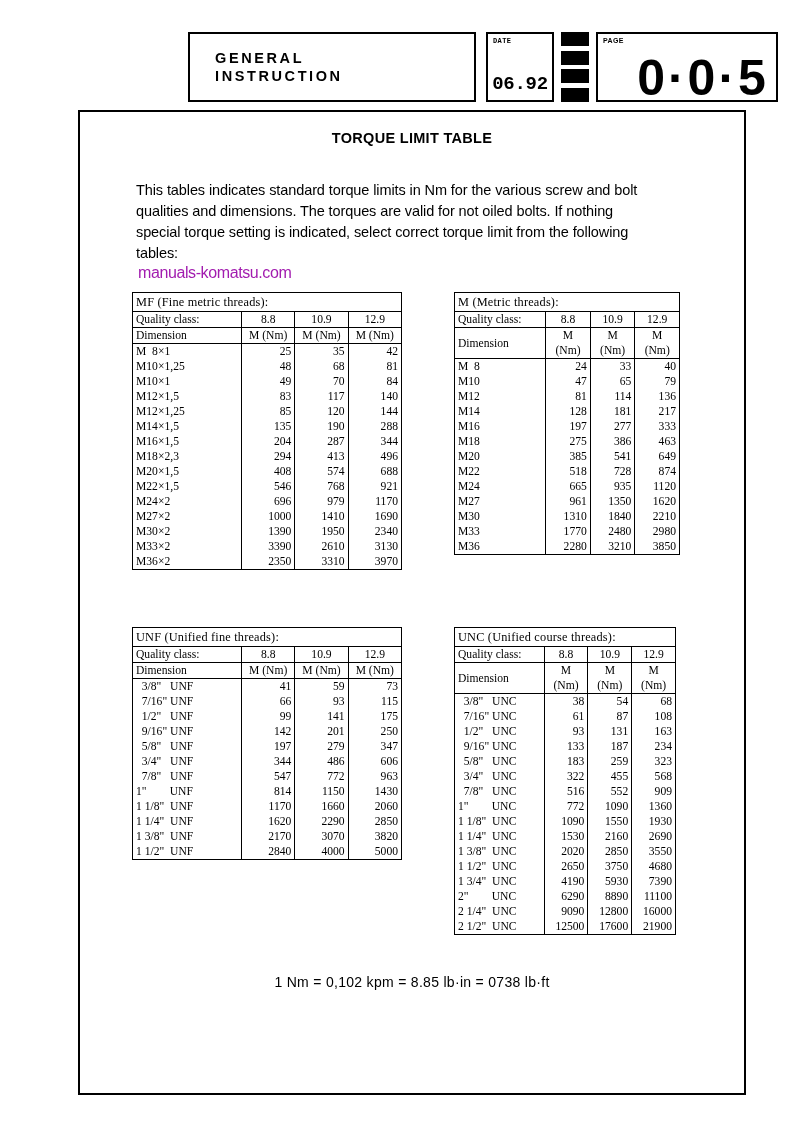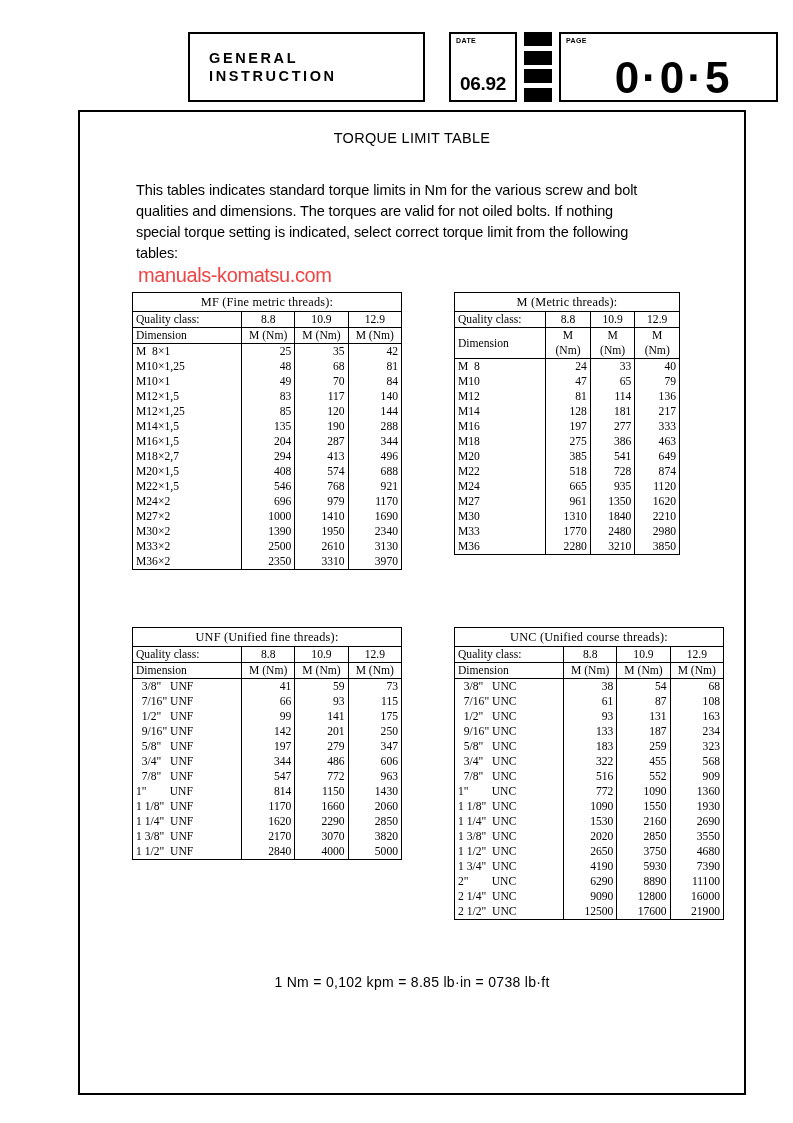--- a/index.html
+++ b/index.html
@@ -20,41 +20,42 @@
   .header-bar {
     position: absolute;
     left: 188px;
     top: 32px;
     width: 590px;
     height: 70px;
     display: flex;
     align-items: stretch;
   }
   .hdr-title-box {
-    width: 237px;
+    width: 288px;
     border: 2px solid #000;
     display: flex;
     flex-direction: column;
     justify-content: center;
-    padding-left: 19px;
+    padding-left: 25px;
     box-sizing: border-box;
   }
   .hdr-title-line {
     font-family: "Liberation Sans", sans-serif;
     font-weight: bold;
     font-size: 14.5px;
     letter-spacing: 2.6px;
     line-height: 18px;
   }
   .hdr-date-box {
     width: 68px;
     border: 2px solid #000;
-    margin-left: 24px;
+    margin-left: 10px;
     box-sizing: border-box;
     position: relative;
+    font-family: Liberation Mono, monospace;
   }
   .hdr-mini-label {
     position: absolute;
     top: 3px;
     left: 5px;
     font-size: 7px;
     font-weight: bold;
     letter-spacing: 0.4px;
   }
   .hdr-date-value {
@@ -81,24 +82,24 @@
   .hdr-page-box {
     flex: 1;
     border: 2px solid #000;
     margin-left: 7px;
     box-sizing: border-box;
     position: relative;
   }
   .hdr-page-value {
     position: absolute;
     bottom: 1px;
-    left: 5px;
+    left: 16px;
     width: 100%;
     text-align: center;
-    font-size: 44px;
+    font-size: 50px;
     font-weight: bold;
     letter-spacing: 3px;
     line-height: 42px;
   }
 
   
   .page-frame {
     position: absolute;
     left: 78px;
     top: 110px;
@@ -108,70 +109,69 @@
     box-sizing: border-box;
   }
 
   .doc-title {
     position: absolute;
     left: 0;
     top: 18px;
     width: 100%;
     text-align: center;
     font-size: 14.5px;
-    font-weight: normal;
+    font-weight: bold;
     letter-spacing: 0.3px;
   }
 
   .intro {
     position: absolute;
     left: 56px;
     top: 68px;
     width: 562px;
     font-size: 14.5px;
     line-height: 21px;
     text-align: justify;
     letter-spacing: -0.1px;
   }
   .intro .last { text-align: left; }
 
   .watermark {
     position: absolute;
     left: 58px;
     top: 152px;
-    font-size: 20px;
+    font-size: 16px;
     letter-spacing: -0.4px;
-    color: #ef4444;
+    color: #a21caf;
   }
 
   
   .tbl-wrap {
     position: absolute;
     font-family: "Liberation Serif", serif;
   }
   .tbl-wrap.mf  { left: 52px;  top: 180px; width: 270px; }
   .tbl-wrap.m   { left: 374px; top: 180px; width: 226px; }
   .tbl-wrap.unf { left: 52px;  top: 515px; width: 270px; }
-  .tbl-wrap.unc { left: 374px; top: 515px; width: 270px; }
+  .tbl-wrap.unc { left: 374px; top: 515px; width: 222px; }
 
   table.torque {
     border-collapse: collapse;
     width: 100%;
     font-size: 11.6px;
     table-layout: fixed;
   }
   table.torque td, table.torque th {
     border: 1px solid #000;
     padding: 0 3px;
     height: 15px;
     line-height: 15px;
     font-weight: normal;
   }
   .tbl-caption {
-    text-align: center;
     font-weight: bold;
     font-size: 12.3px;
     height: 18px !important;
     line-height: 18px !important;
     letter-spacing: 0.2px;
   }
   .hdr-qc { text-align: left; }
   .hdr-num { text-align: center; }
   .cell-dim { text-align: left; white-space: pre; }
   .cell-val { text-align: right; padding-right: 7px; }
@@ -301,21 +301,21 @@
             <td class="cell-val">190</td>
             <td class="cell-val">288</td>
           </tr>
           <tr class="datarow">
             <td class="cell-dim">M16×1,5</td>
             <td class="cell-val">204</td>
             <td class="cell-val">287</td>
             <td class="cell-val">344</td>
           </tr>
           <tr class="datarow">
-            <td class="cell-dim">M18×2,7</td>
+            <td class="cell-dim">M18×2,3</td>
             <td class="cell-val">294</td>
             <td class="cell-val">413</td>
             <td class="cell-val">496</td>
           </tr>
           <tr class="datarow">
             <td class="cell-dim">M20×1,5</td>
             <td class="cell-val">408</td>
             <td class="cell-val">574</td>
             <td class="cell-val">688</td>
           </tr>
@@ -338,21 +338,21 @@
             <td class="cell-val">1690</td>
           </tr>
           <tr class="datarow">
             <td class="cell-dim">M30×2</td>
             <td class="cell-val">1390</td>
             <td class="cell-val">1950</td>
             <td class="cell-val">2340</td>
           </tr>
           <tr class="datarow">
             <td class="cell-dim">M33×2</td>
-            <td class="cell-val">2500</td>
+            <td class="cell-val">3390</td>
             <td class="cell-val">2610</td>
             <td class="cell-val">3130</td>
           </tr>
           <tr class="datarow">
             <td class="cell-dim">M36×2</td>
             <td class="cell-val">2350</td>
             <td class="cell-val">3310</td>
             <td class="cell-val">3970</td>
           </tr>
         </tbody>

